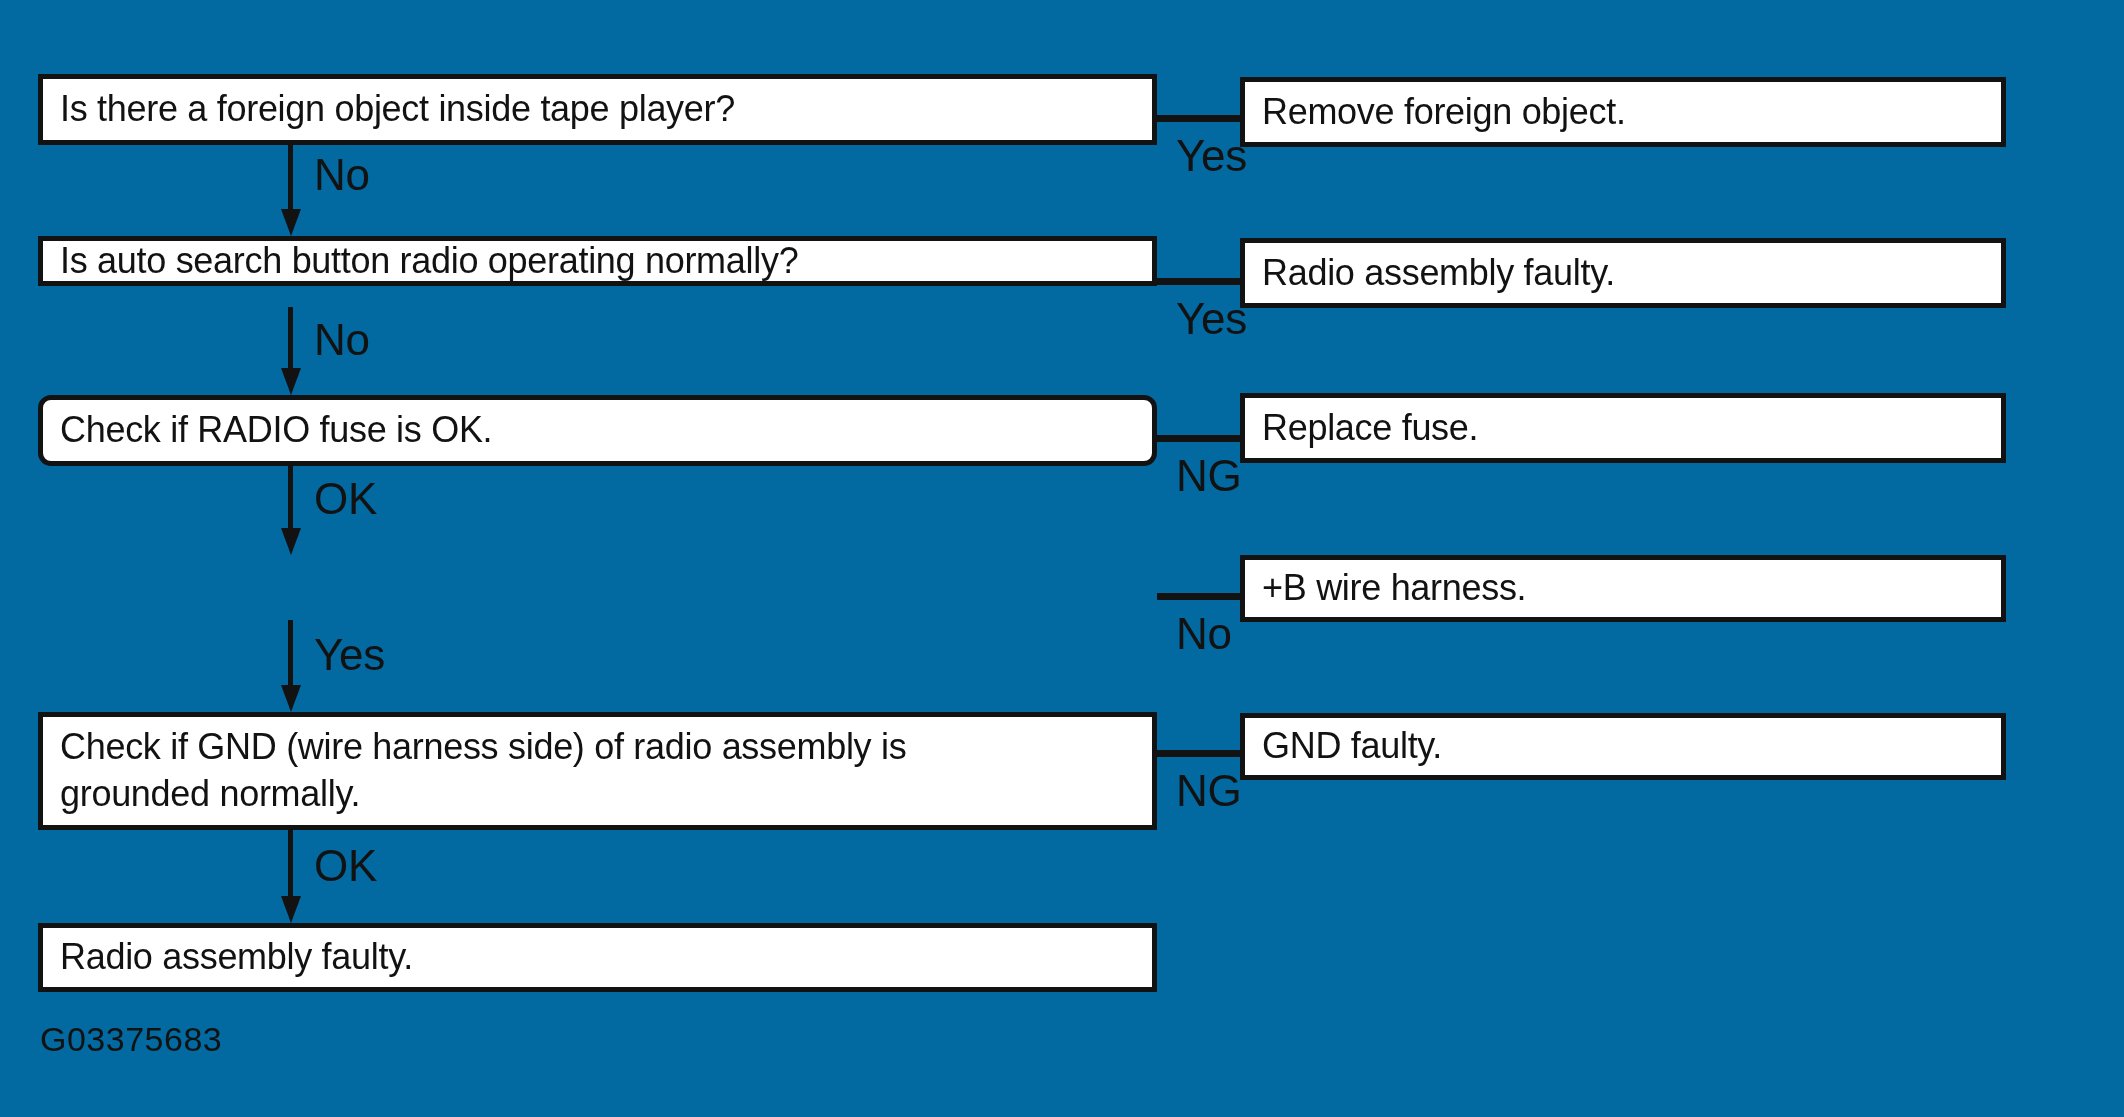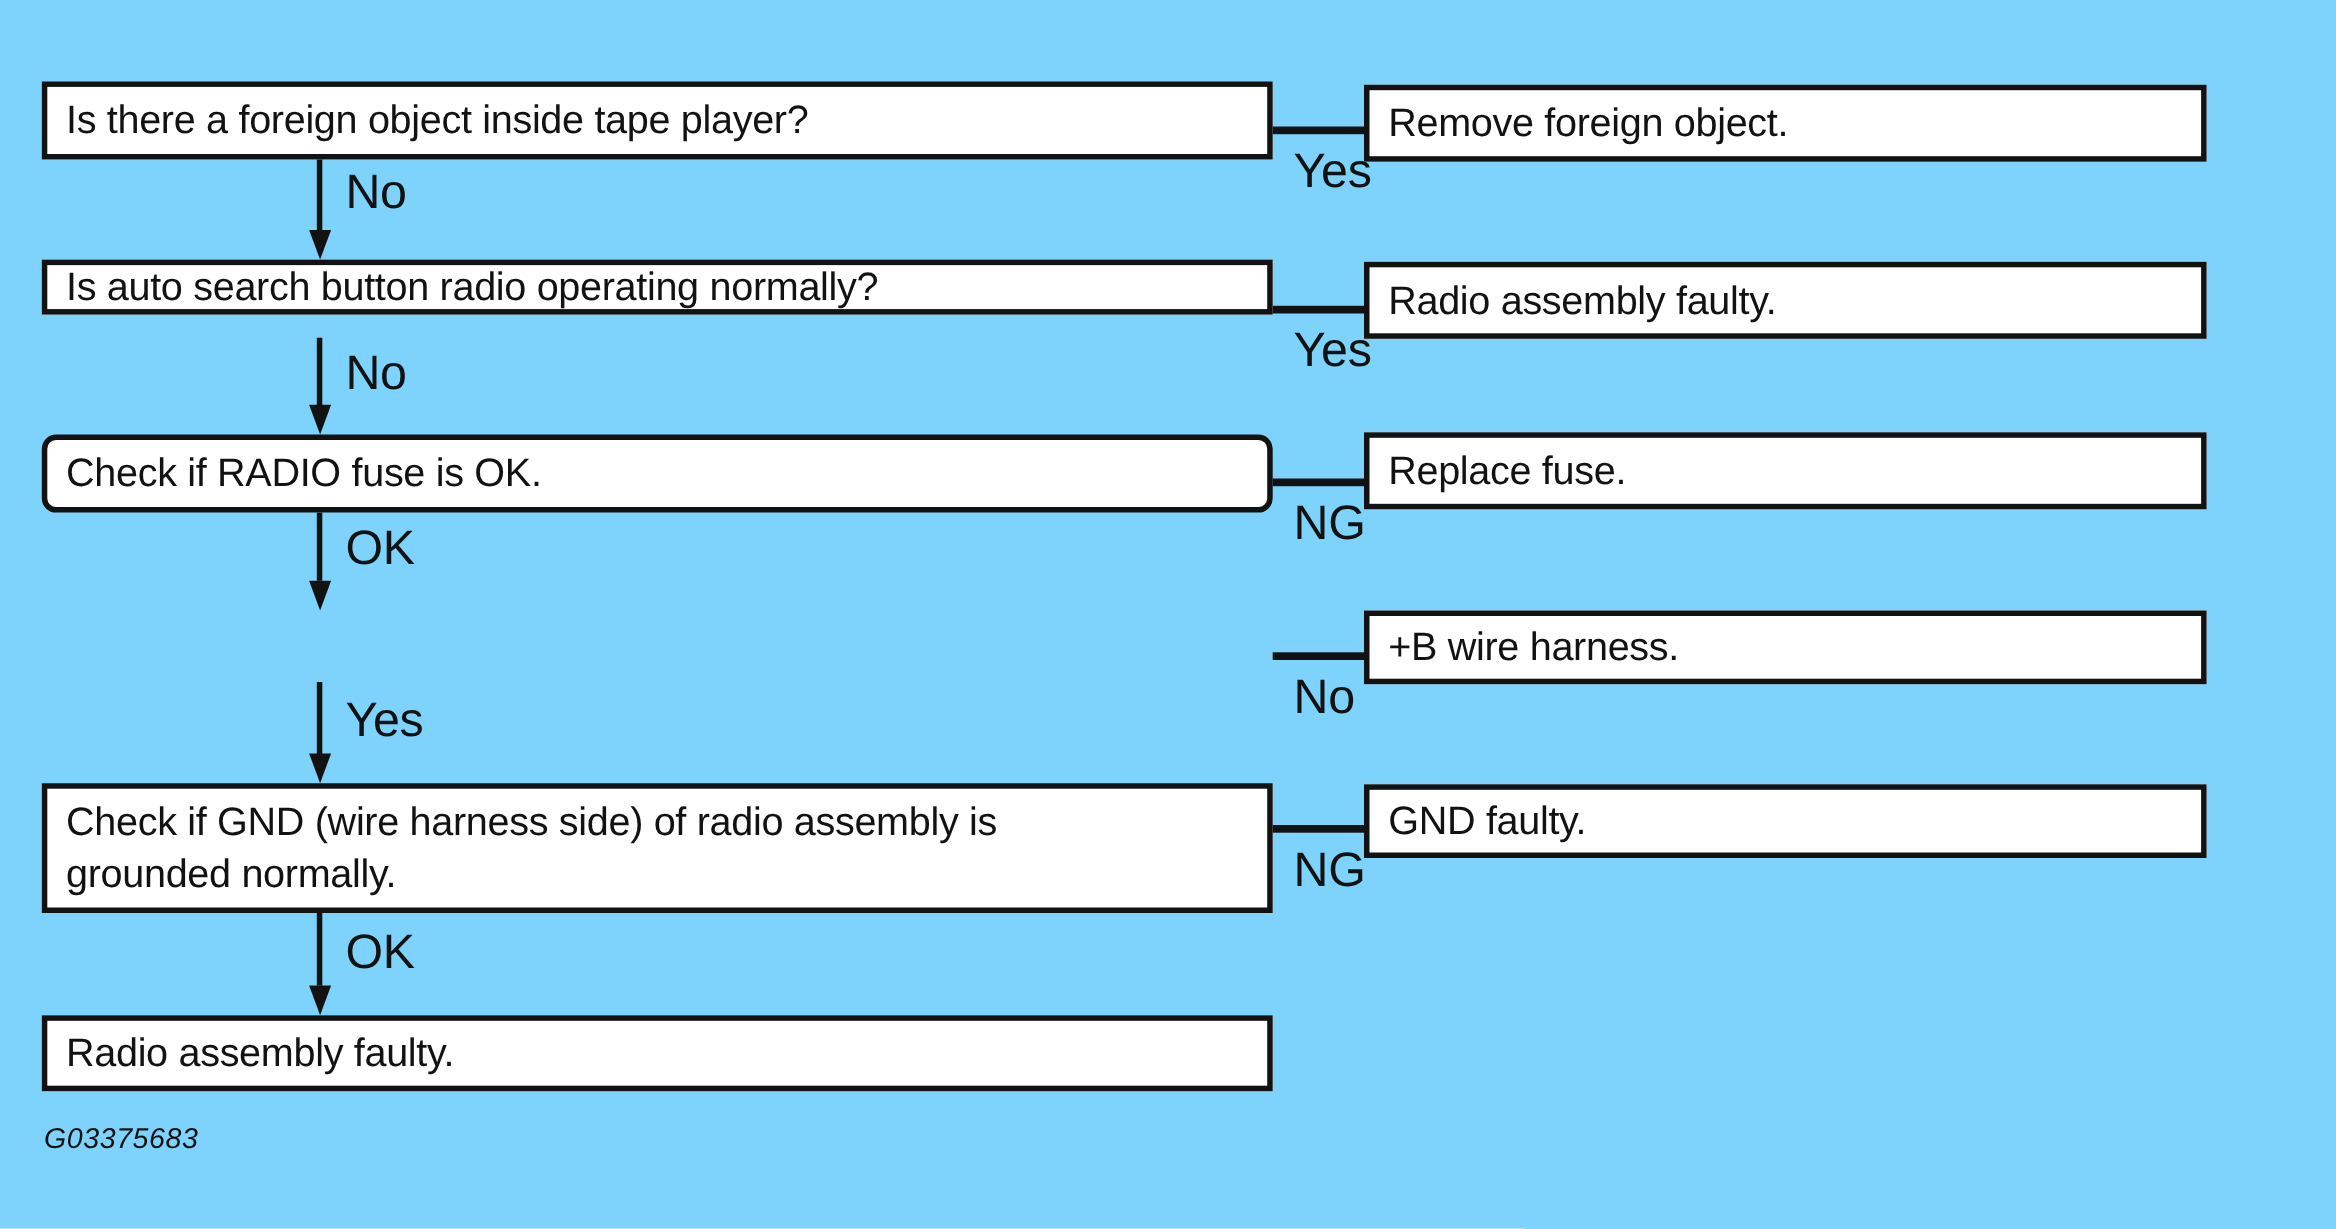--- a/index.html
+++ b/index.html
@@ -1,19 +1,19 @@
 <!DOCTYPE html>
 <html><head>
 <meta charset="utf-8">
 <style>
   html,body{margin:0;padding:0;background:#ffffff;}
   .canvas{
     position:relative;
     width:2124px;height:1117px;
-    background:#7dd3fc;
+    background:#0369a1;
     font-family:"Liberation Sans", sans-serif;
     color:#121212;
     overflow:hidden;
   }
   .box{
     position:absolute;
     box-sizing:border-box;
     border:5px solid #121212;
     background:#ffffff;
     display:flex;
@@ -58,23 +58,22 @@
     position:absolute;
     font-size:44px;
     letter-spacing:-0.3px;
     white-space:nowrap;
   }
   .dlabel{left:314px;}
   .slabel{left:1176px;}
   .caption{
     position:absolute;
     left:40px;top:1020px;
-    font-size:26px;
+    font-size:34px;
     letter-spacing:0.5px;
-    font-style:italic;
   }
 </style>
 </head>
 <body>
 
 <div class="canvas">
 
   <div class="box qbox" style="top:74px;height:71px;">
     <span class="qtext">Is there a foreign object inside tape player?</span>
   </div>

